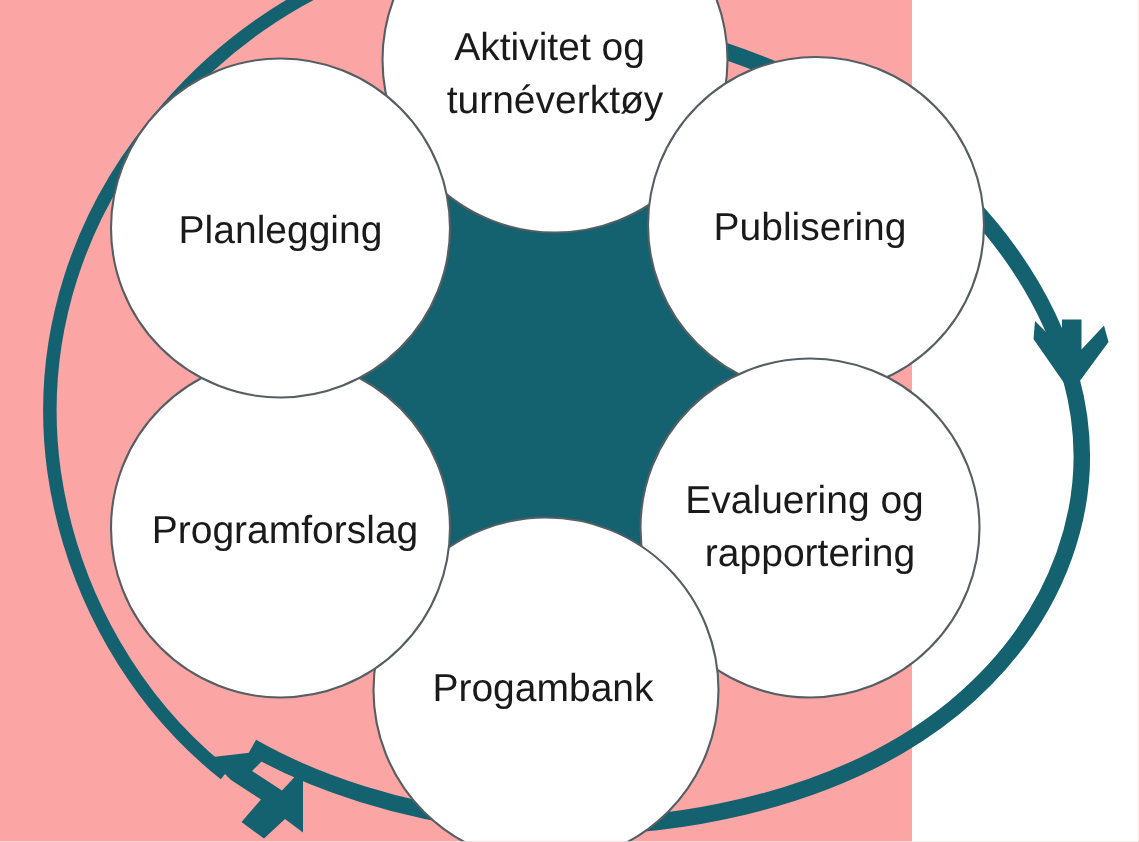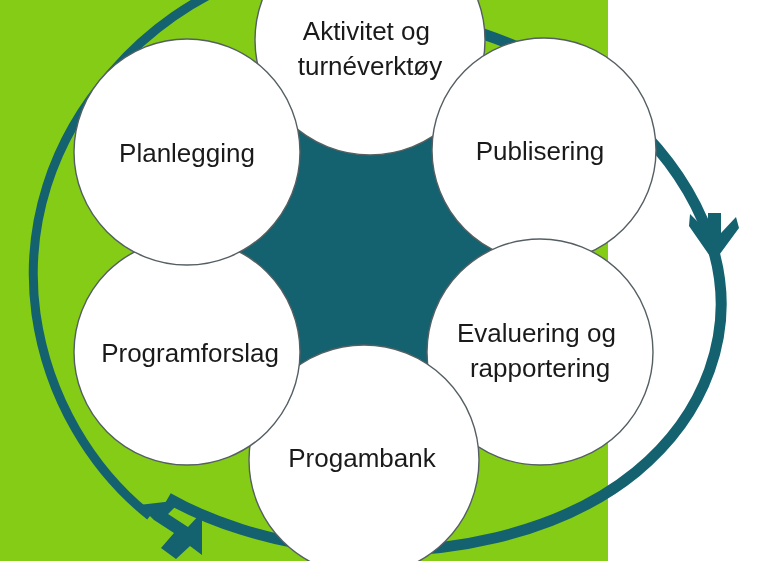--- a/index.html
+++ b/index.html
@@ -10,21 +10,21 @@
   body {
     width: 759px;
     height: 561px;
     overflow: hidden;
     font-family: "Liberation Sans", sans-serif;
   }
   #diagram-root {
     position: relative;
     width: 608px;
     height: 561px;
-    background: #84cc16;
+    background: #fca5a5;
   }
   #cycle-svg {
     position: absolute;
     left: 0;
     top: 0;
     width: 759px;
     height: 561px;
     display: block;
   }
   .bubble-label {

